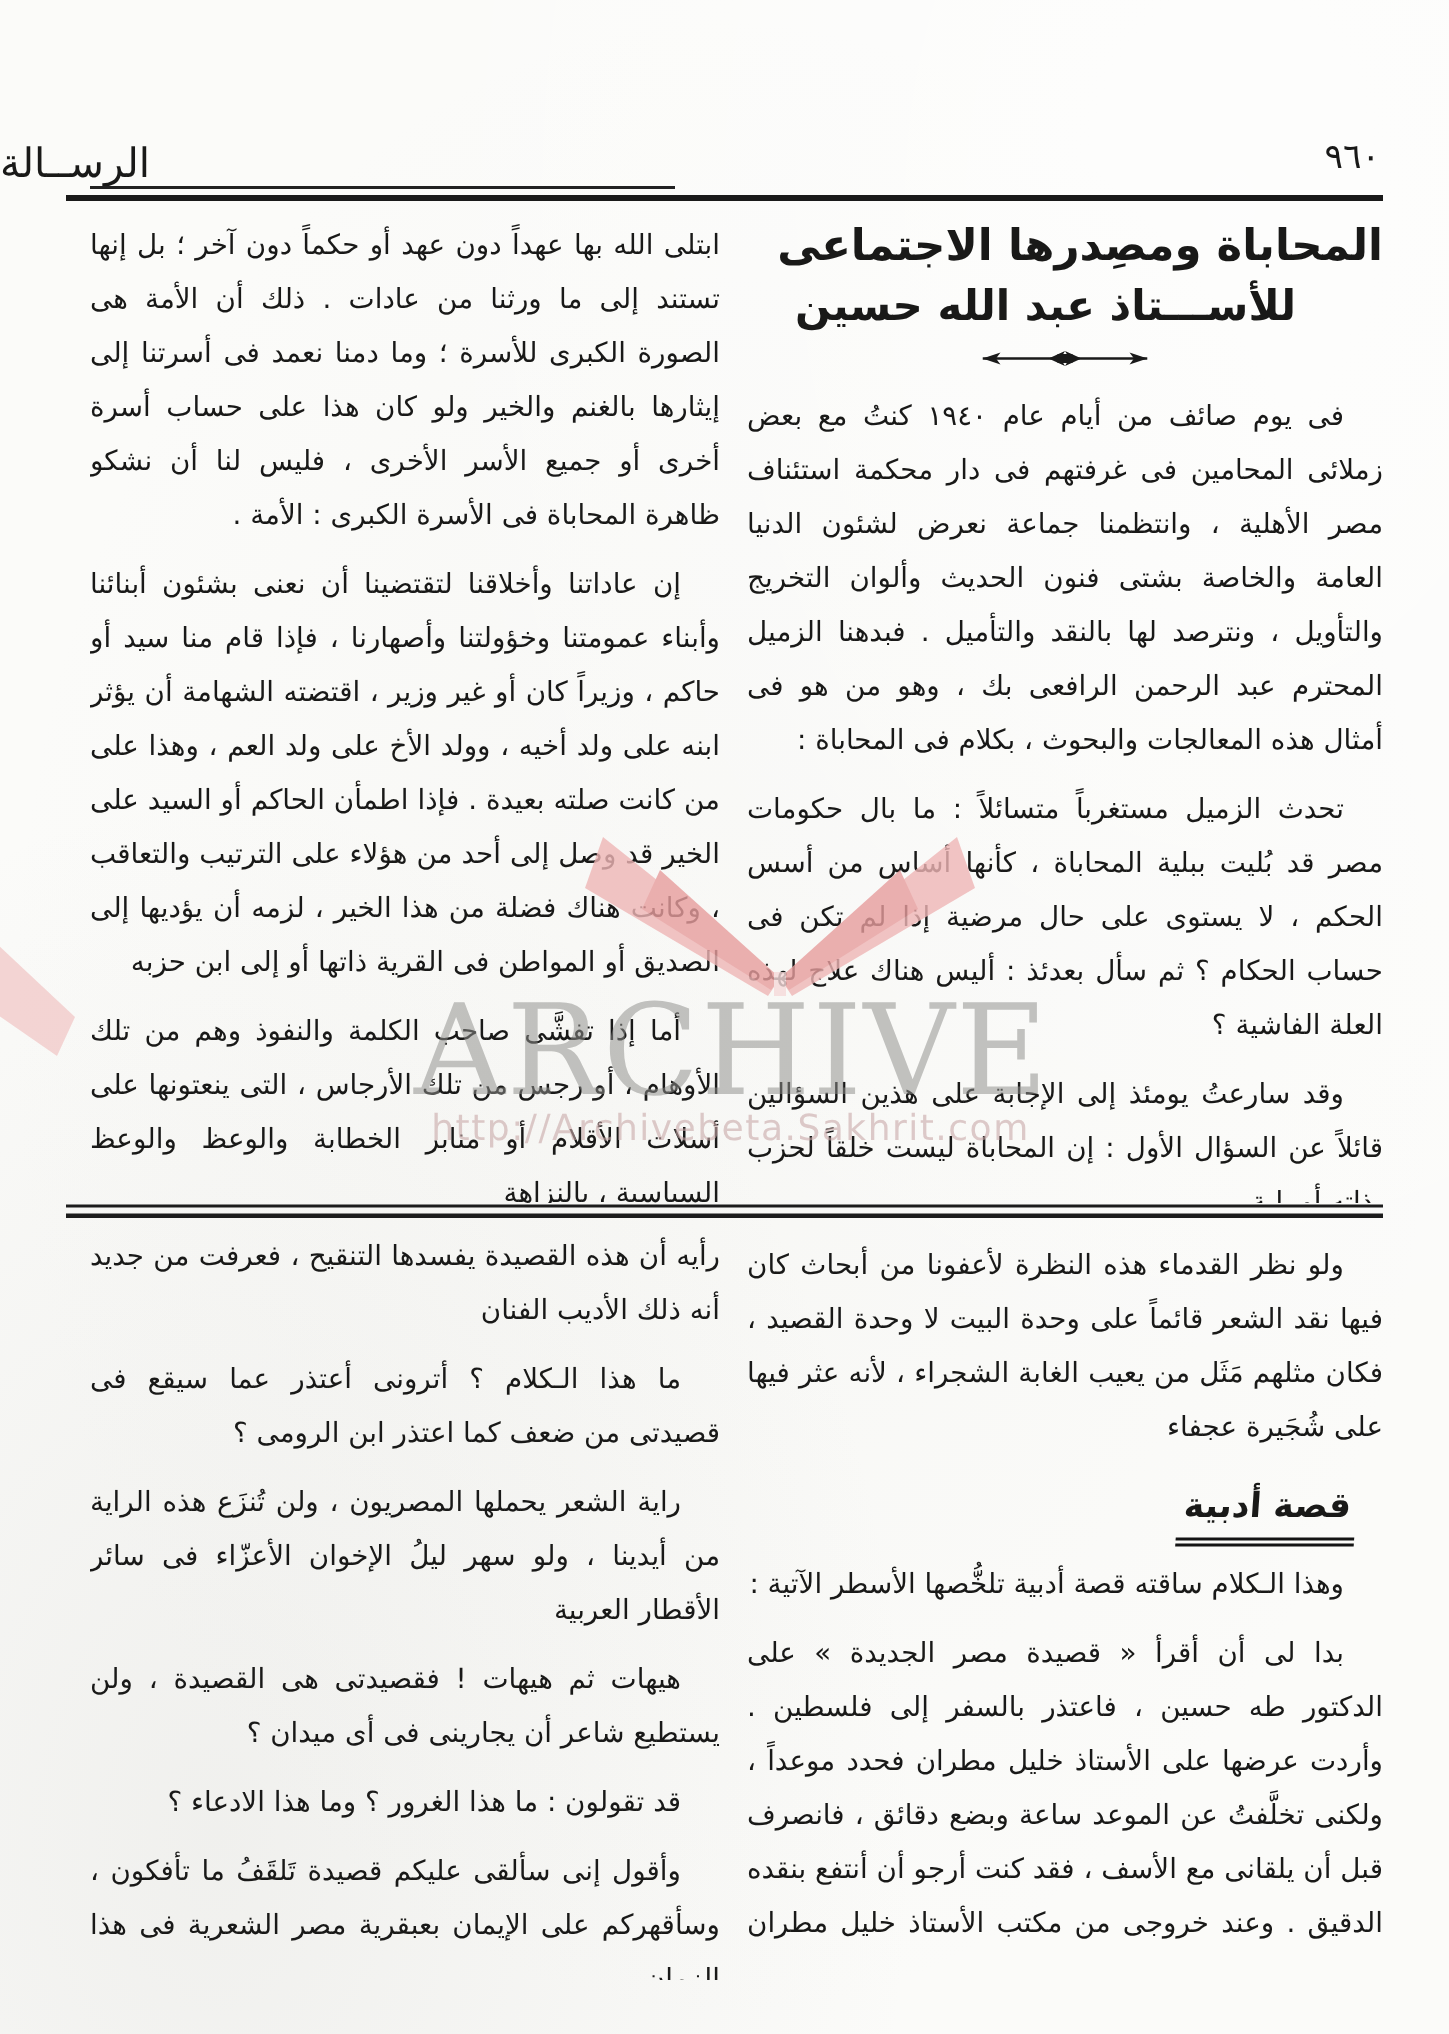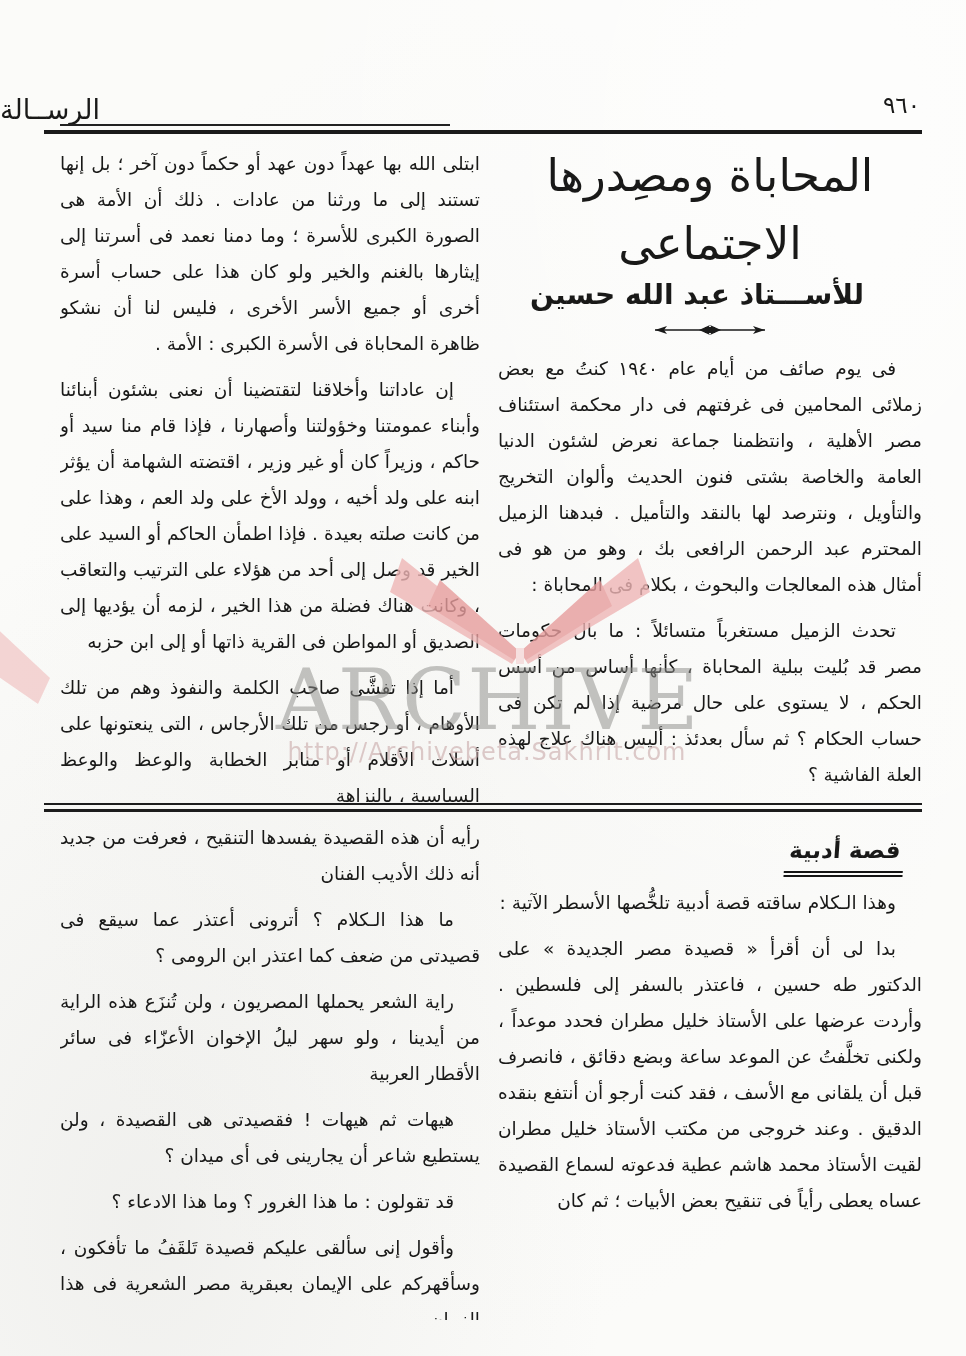--- a/index.html
+++ b/index.html
@@ -39,22 +39,22 @@
   }
   
   .col{position:absolute;width:424px;line-height:36px;font-size:18.5px;text-align:justify;}
   .col p{margin:0 0 10px 0;text-indent:26px;}
   .col-right-top{top:142px;right:44px;height:660px;overflow:hidden;}
   .col-left-top {top:146px;left:60px;width:420px;height:656px;overflow:hidden;}
   .col-right-bot{top:826px;right:44px;height:470px;overflow:hidden;}
   .col-left-bot {top:820px;left:60px;width:420px;height:500px;overflow:hidden;}
 
   .article-title{
-    margin:0;text-align:center;
-    font-size:45px;font-weight:400;line-height:1.5;
+    margin:0;
+    font-size:29px;font-weight:700;line-height:1.5;
     letter-spacing:-1px;
   }
   .byline{
     margin:6px 0 0 0;text-align:center;
     font-size:28px;font-weight:bold;text-indent:0;
   }
   .ornament{display:block;margin:10px auto 14px auto;}
   .section-heading{
     display:inline-block;
     font-size:23px;font-weight:900;
@@ -112,20 +112,21 @@
 
   <div class="col col-left-top">
     <p style="text-indent:0">ابتلى الله بها عهداً دون عهد أو حكماً دون آخر ؛ بل إنها تستند إلى ما ورثنا من عادات . ذلك أن الأمة هى الصورة الكبرى للأسرة ؛ وما دمنا نعمد فى أسرتنا إلى إيثارها بالغنم والخير ولو كان هذا على حساب أسرة أخرى أو جميع الأسر الأخرى ، فليس لنا أن نشكو ظاهرة المحاباة فى الأسرة الكبرى : الأمة .</p>
     <p>إن عاداتنا وأخلاقنا لتقتضينا أن نعنى بشئون أبنائنا وأبناء عمومتنا وخؤولتنا وأصهارنا ، فإذا قام منا سيد أو حاكم ، وزيراً كان أو غير وزير ، اقتضته الشهامة أن يؤثر ابنه على ولد أخيه ، وولد الأخ على ولد العم ، وهذا على من كانت صلته بعيدة . فإذا اطمأن الحاكم أو السيد على الخير قد وصل إلى أحد من هؤلاء على الترتيب والتعاقب ، وكانت هناك فضلة من هذا الخير ، لزمه أن يؤديها إلى الصديق أو المواطن فى القرية ذاتها أو إلى ابن حزبه</p>
     <p>أما إذا تفشَّى صاحب الكلمة والنفوذ وهم من تلك الأوهام ، أو رجس من تلك الأرجاس ، التى ينعتونها على أسلات الأقلام أو منابر الخطابة والوعظ والوعظ السياسية ، بالنزاهة</p>
   </div>
 
   <div class="mid-divider"></div>
 
   <div class="col col-right-bot">
+    <p>ولو نظر القدماء هذه النظرة لأعفونا من أبحاث كان فيها نقد الشعر قائماً على وحدة البيت لا وحدة القصيد ، فكان مثلهم مَثَل من يعيب الغابة الشجراء ، لأنه عثر فيها على شُجَيرة عجفاء</p>
     <div>
       <span class="section-heading">قصة أدبية</span>
     </div>
     <p>وهذا الـكلام ساقته قصة أدبية تلخُّصها الأسطر الآتية :</p>
     <p>بدا لى أن أقرأ « قصيدة مصر الجديدة » على الدكتور طه حسين ، فاعتذر بالسفر إلى فلسطين . وأردت عرضها على الأستاذ خليل مطران فحدد موعداً ، ولكنى تخلَّفتُ عن الموعد ساعة وبضع دقائق ، فانصرف قبل أن يلقانى مع الأسف ، فقد كنت أرجو أن أنتفع بنقده الدقيق . وعند خروجى من مكتب الأستاذ خليل مطران لقيت الأستاذ محمد هاشم عطية فدعوته لسماع القصيدة عساه يعطى رأياً فى تنقيح بعض الأبيات ؛ ثم كان</p>
   </div>
 
   <div class="col col-left-bot">
     <p style="text-indent:0">رأيه أن هذه القصيدة يفسدها التنقيح ، فعرفت من جديد أنه ذلك الأديب الفنان</p>
     <p>ما هذا الـكلام ؟ أترونى أعتذر عما سيقع فى قصيدتى من ضعف كما اعتذر ابن الرومى ؟</p>

